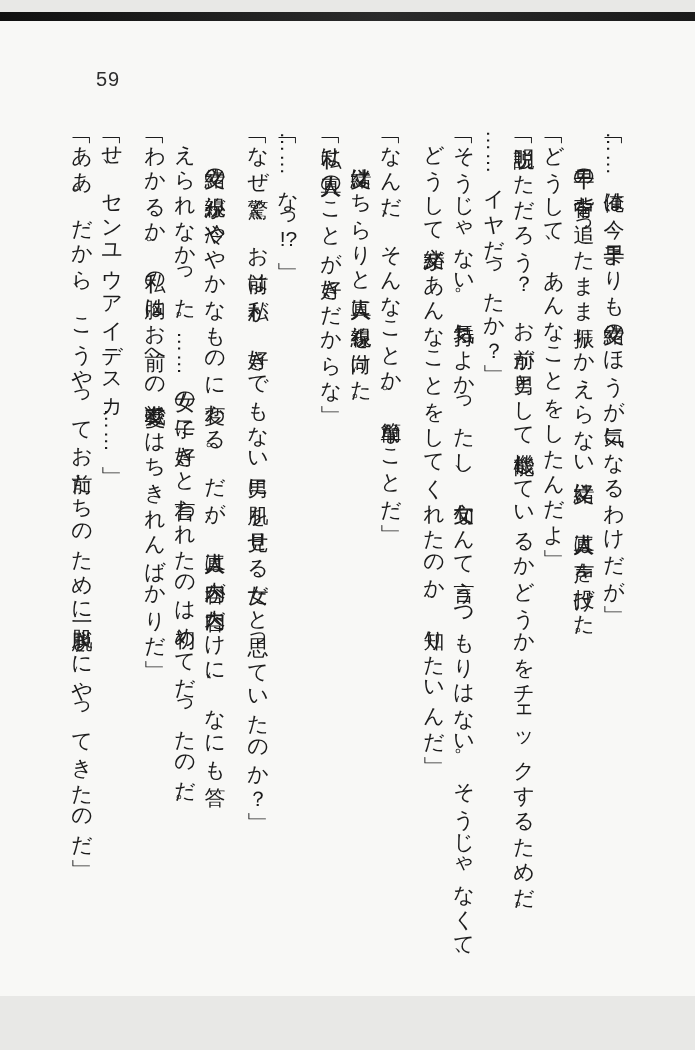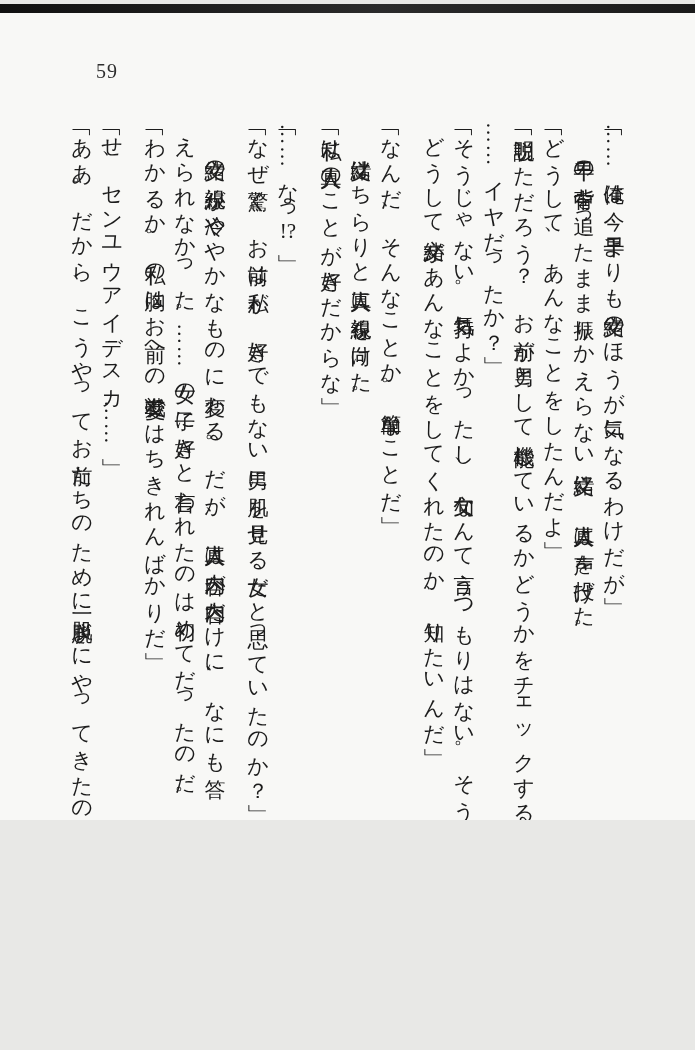--- a/index.html
+++ b/index.html
@@ -3,25 +3,25 @@
 <meta charset="utf-8">
 <style>
   html, body {
     margin: 0;
     padding: 0;
     background: #e8e8e6;
   }
   .page {
     position: relative;
     width: 695px;
-    height: 816px;
-    margin: 4px auto;
+    height: 984px;
+    margin: 12px auto;
     background: #f8f8f6;
     overflow: hidden;
-    font-family: Liberation Serif, serif;
+    font-family: Liberation Sans, sans-serif;
     color: #1d1d1d;
   }
   .scan-edge-top {
     position: absolute;
     top: 0;
     left: 0;
     width: 695px;
     height: 9px;
     background: linear-gradient(90deg, #101010, #2b2b2b 55%, #1a1a1a);
   }

